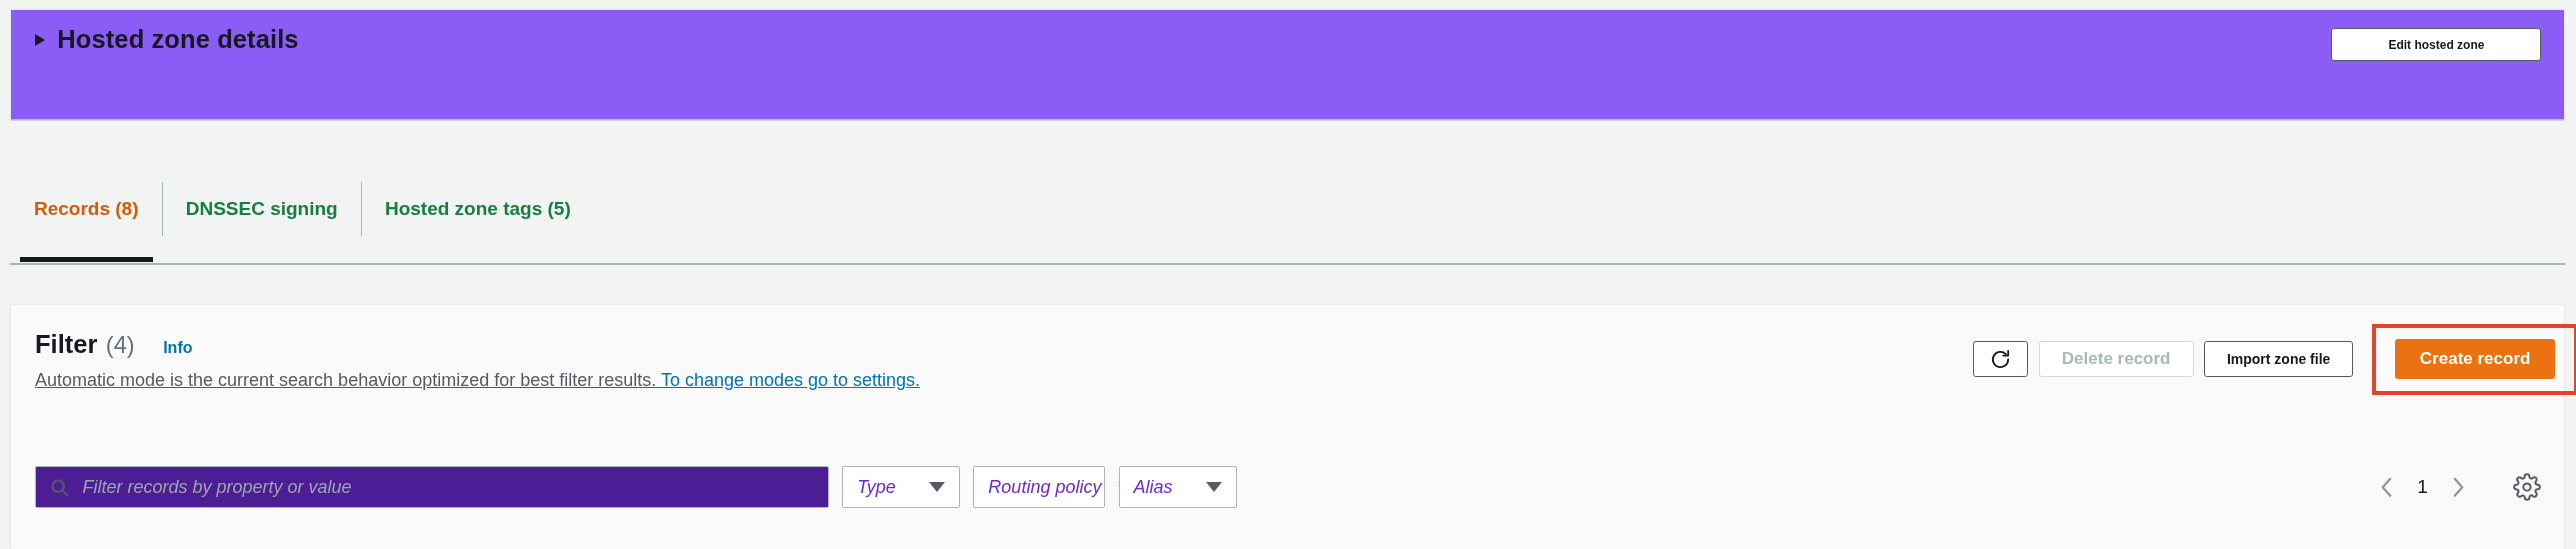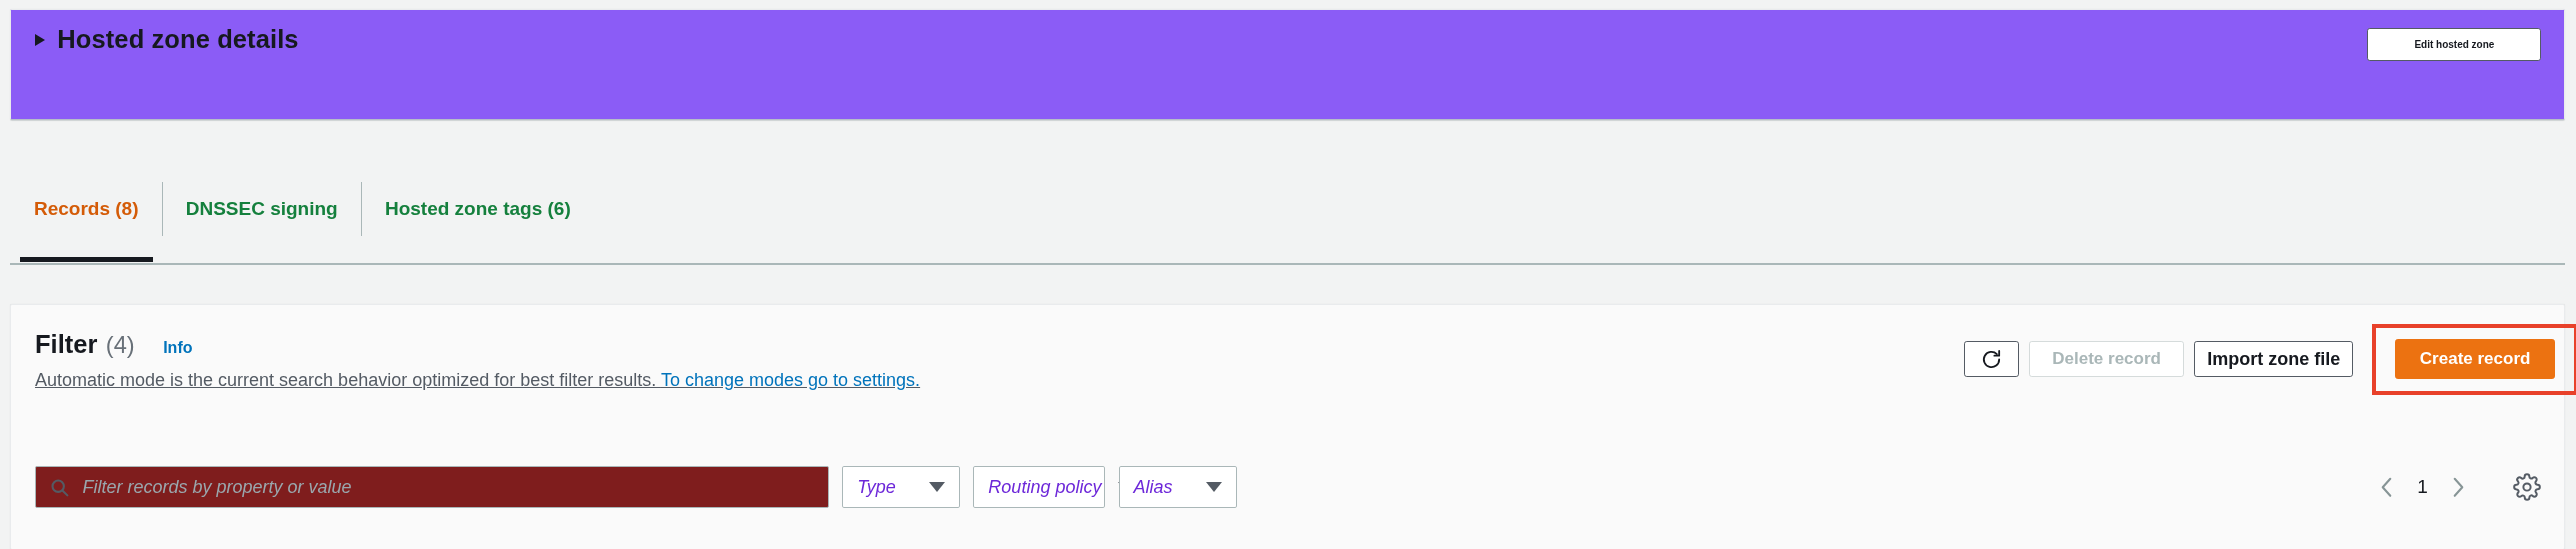--- a/index.html
+++ b/index.html
@@ -71,22 +71,22 @@
     cursor: default;
   }
   .btn-primary {
     background: #ec7211;
     border: 1.5px solid #ec7211;
     color: #ffffff;
   }
   #edit-hosted-zone-button {
     position: absolute;
     right: 23px; top: 18px;
-    width: 174px; height: 33px;
-    font-size: 10px;
+    width: 210px; height: 33px;
+    font-size: 12px;
   }
 
   
   .tabs-bar {
     position: absolute;
     left: 10.4px; top: 155px;
     width: 2555px; height: 110px;
   }
   .tabs-row {
     position: absolute;
@@ -193,22 +193,22 @@
     width: 55px; height: 36px;
     padding: 0;
   }
   #delete-record-button {
     height: 36px;
     padding: 0 22px;
     font-size: 17px;
   }
   #import-zone-file-button {
     height: 36px;
-    padding: 0 12px;
-    font-size: 18px;
+    padding: 0 22px;
+    font-size: 14px;
   }
   .create-wrap {
     border: 4.7px solid #e8412a;
     padding: 11.3px 19px;
     margin: -16px -23.6px -16px 8.5px;
     display: flex;
     align-items: center;
     text-align: right;
   }
   #create-record-button {
@@ -223,21 +223,21 @@
     left: 23.6px; right: 23px;
     top: 161px;
     height: 42px;
     display: flex;
     align-items: center;
     gap: 13.2px;
   }
   .search-box {
     flex: 0 0 794px;
     height: 42px;
-    background: #7f1d1d;
+    background: #4c1d95;
     border: 1.4px solid #aab7b8;
     border-radius: 1.9px;
     display: flex;
     align-items: center;
     padding: 0 13.2px;
     gap: 12.3px;
   }
   .search-placeholder {
     font-size: 18px;
     font-style: italic;
@@ -314,21 +314,21 @@
   <div class="tabs-row">
     <div class="tab active">
       <span>Records (8)</span>
       <span class="tab-underline"></span>
     </div>
     <div class="tab">
       <span>DNSSEC signing</span>
 
     </div>
     <div class="tab">
-      <span>Hosted zone tags (6)</span>
+      <span>Hosted zone tags (5)</span>
 
     </div>
   </div>
   <div class="tabs-underline"></div>
 </div>
 
 <div class="records-card">
 
   <div class="records-header">
     <div class="records-title-line">

